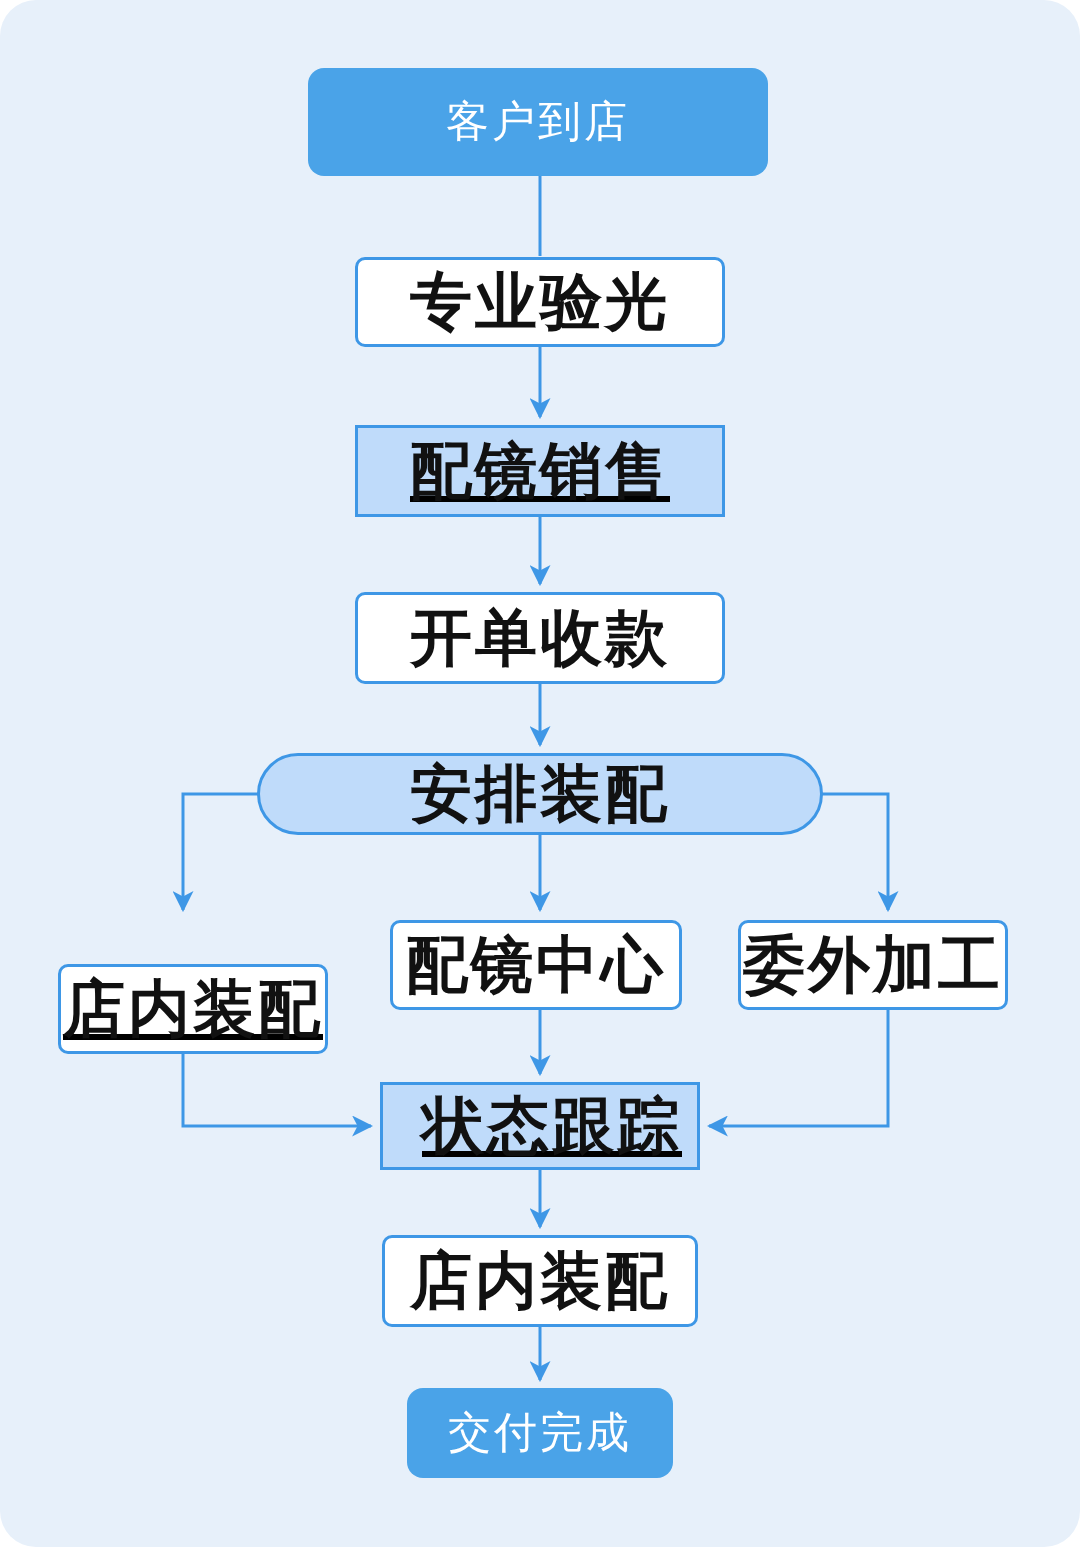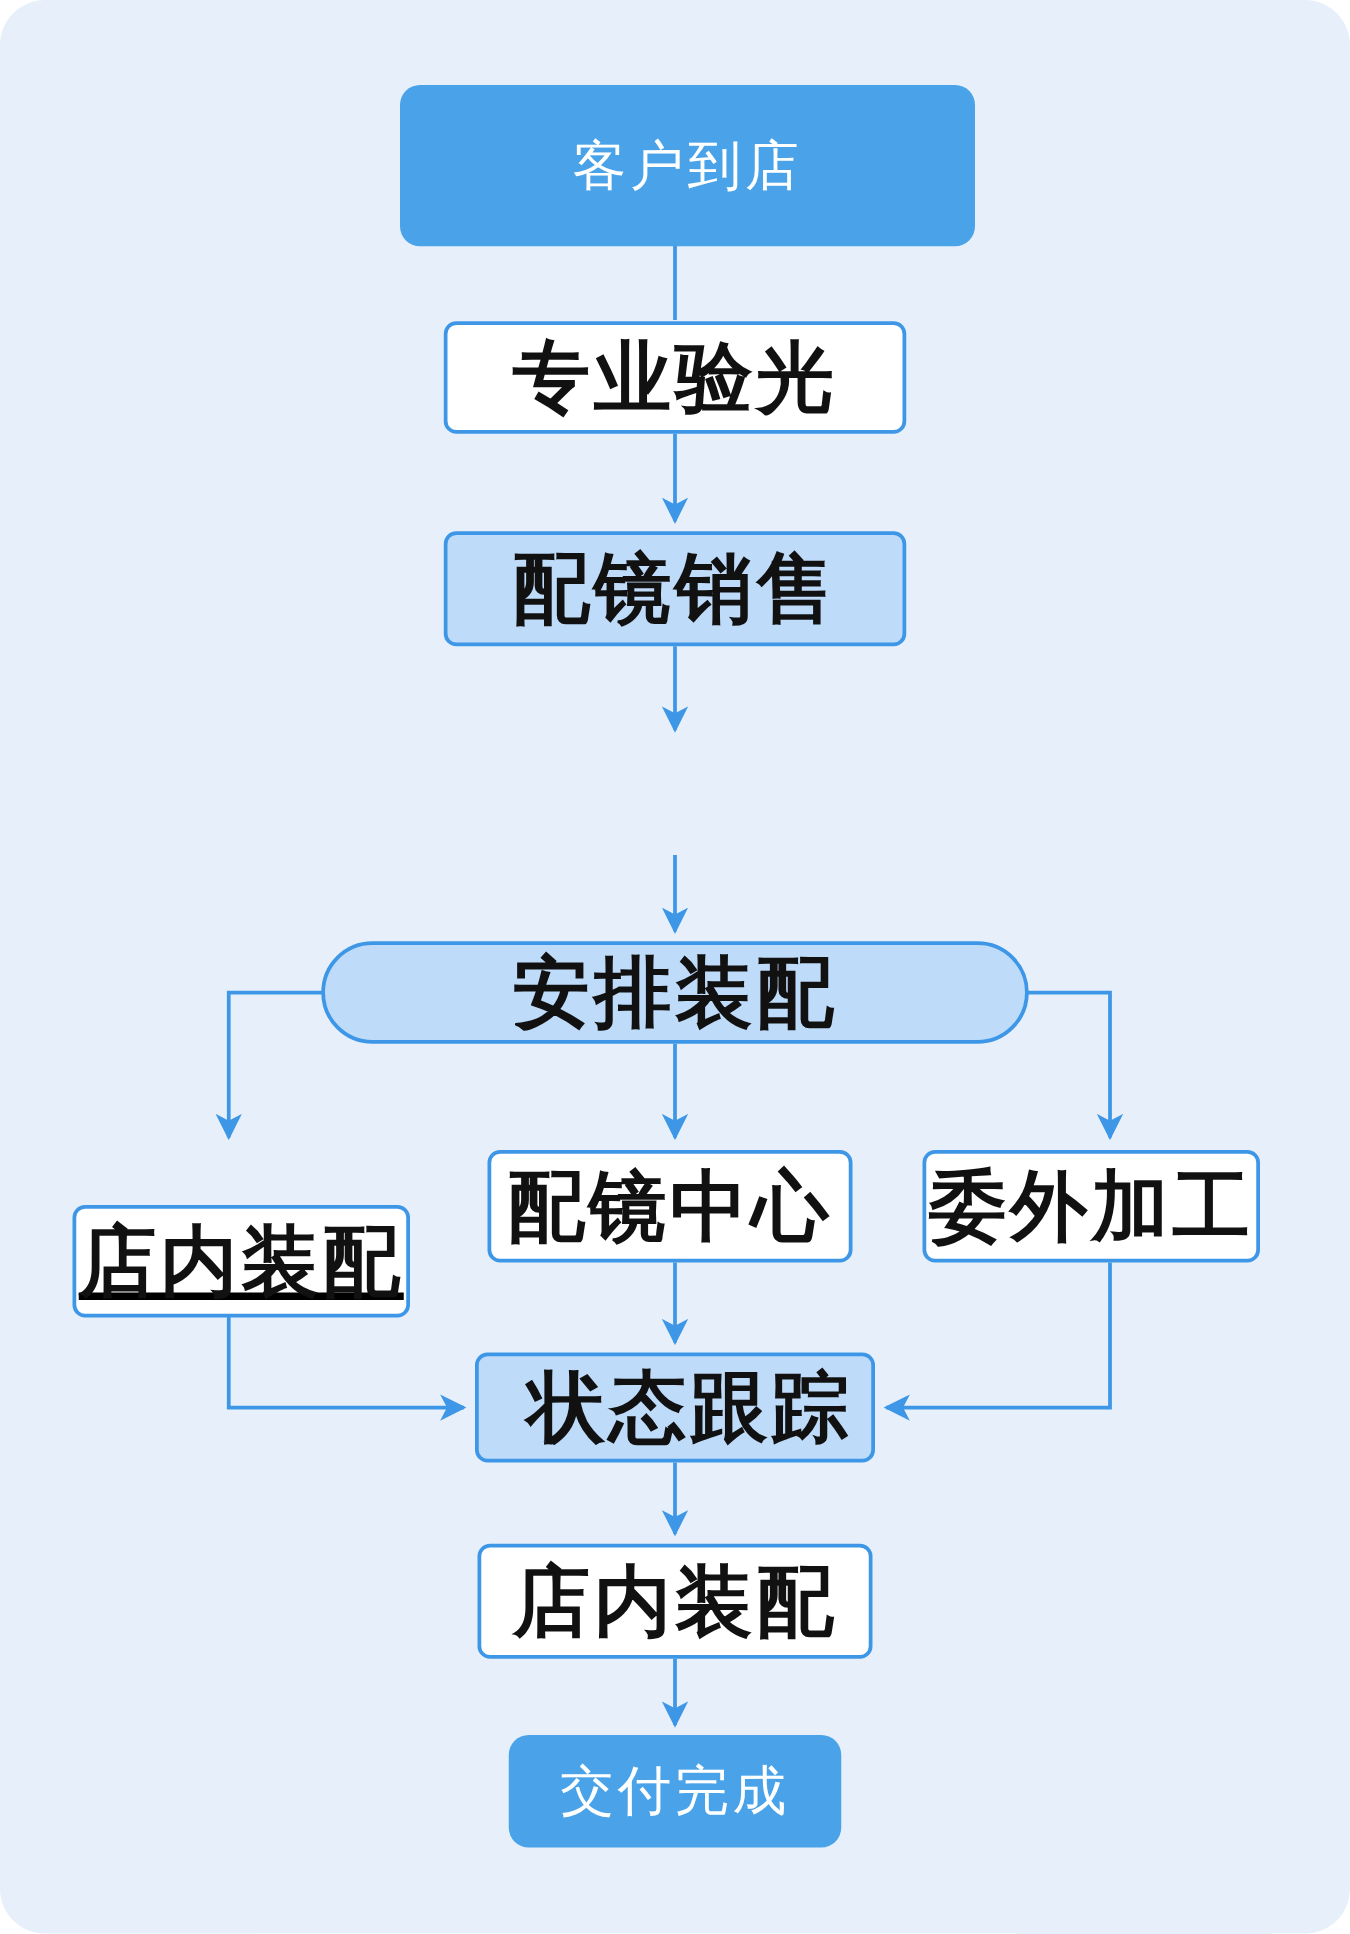--- a/index.html
+++ b/index.html
@@ -53,21 +53,22 @@
     font-weight: 500;
   }
   .node.white {
     background: #FFFFFF;
     border: 3px solid var(--line, #3E97E6);
     border-radius: 10px;
   }
   .node.light {
     background: var(--light-fill, #BFDBFA);
     border: 3px solid var(--line, #3E97E6);
-    border-radius: 10px;
+    border-radius: 0;
+    text-decoration: underline;
   }
   .node.pill {
     background: var(--light-fill, #BFDBFA);
     border: 3px solid var(--line, #3E97E6);
     border-radius: 41px;
   }
   .node.white .label,
   .node.light .label,
   .node.pill .label {
     color: var(--text-dark, #111111);
@@ -105,32 +106,35 @@
 
     <path class="line" d="M540 1010 L540 1074" marker-end="url(#arrow)"></path>
 
     <path class="line" d="M888 1010 L888 1126 L709 1126" marker-end="url(#arrow)"></path>
 
     <path class="line" d="M540 1170 L540 1227" marker-end="url(#arrow)"></path>
 
     <path class="line" d="M540 1327 L540 1380" marker-end="url(#arrow)"></path>
   </svg>
 
-  <div class="node solid" style="left:320px; top:68px; width:460px; height:129px;">
+  <div class="node solid" style="left:308px; top:68px; width:460px; height:108px;">
     <span class="label">客户到店</span>
   </div>
 
   <div class="node white" style="left:355px; top:257px; width:370px; height:90px;">
     <span class="label">专业验光</span>
   </div>
 
   <div class="node light" style="left:355px; top:425px; width:370px; height:92px;">
     <span class="label">配镜销售</span>
   </div>
 
+  <div class="node white" style="left:355px; top:592px; width:370px; height:92px;">
+    <span class="label">开单收款</span>
+  </div>
 
   <div class="node pill" style="left:257px; top:753px; width:566px; height:82px;align-items:center;">
     <span class="label">安排装配</span>
   </div>
 
   <div class="node white" style="left:58px; top:964px; width:270px; height:90px;text-decoration:underline;">
     <span class="label">店内装配</span>
   </div>
 
   <div class="node white" style="left:390px; top:920px; width:292px; height:90px;">

